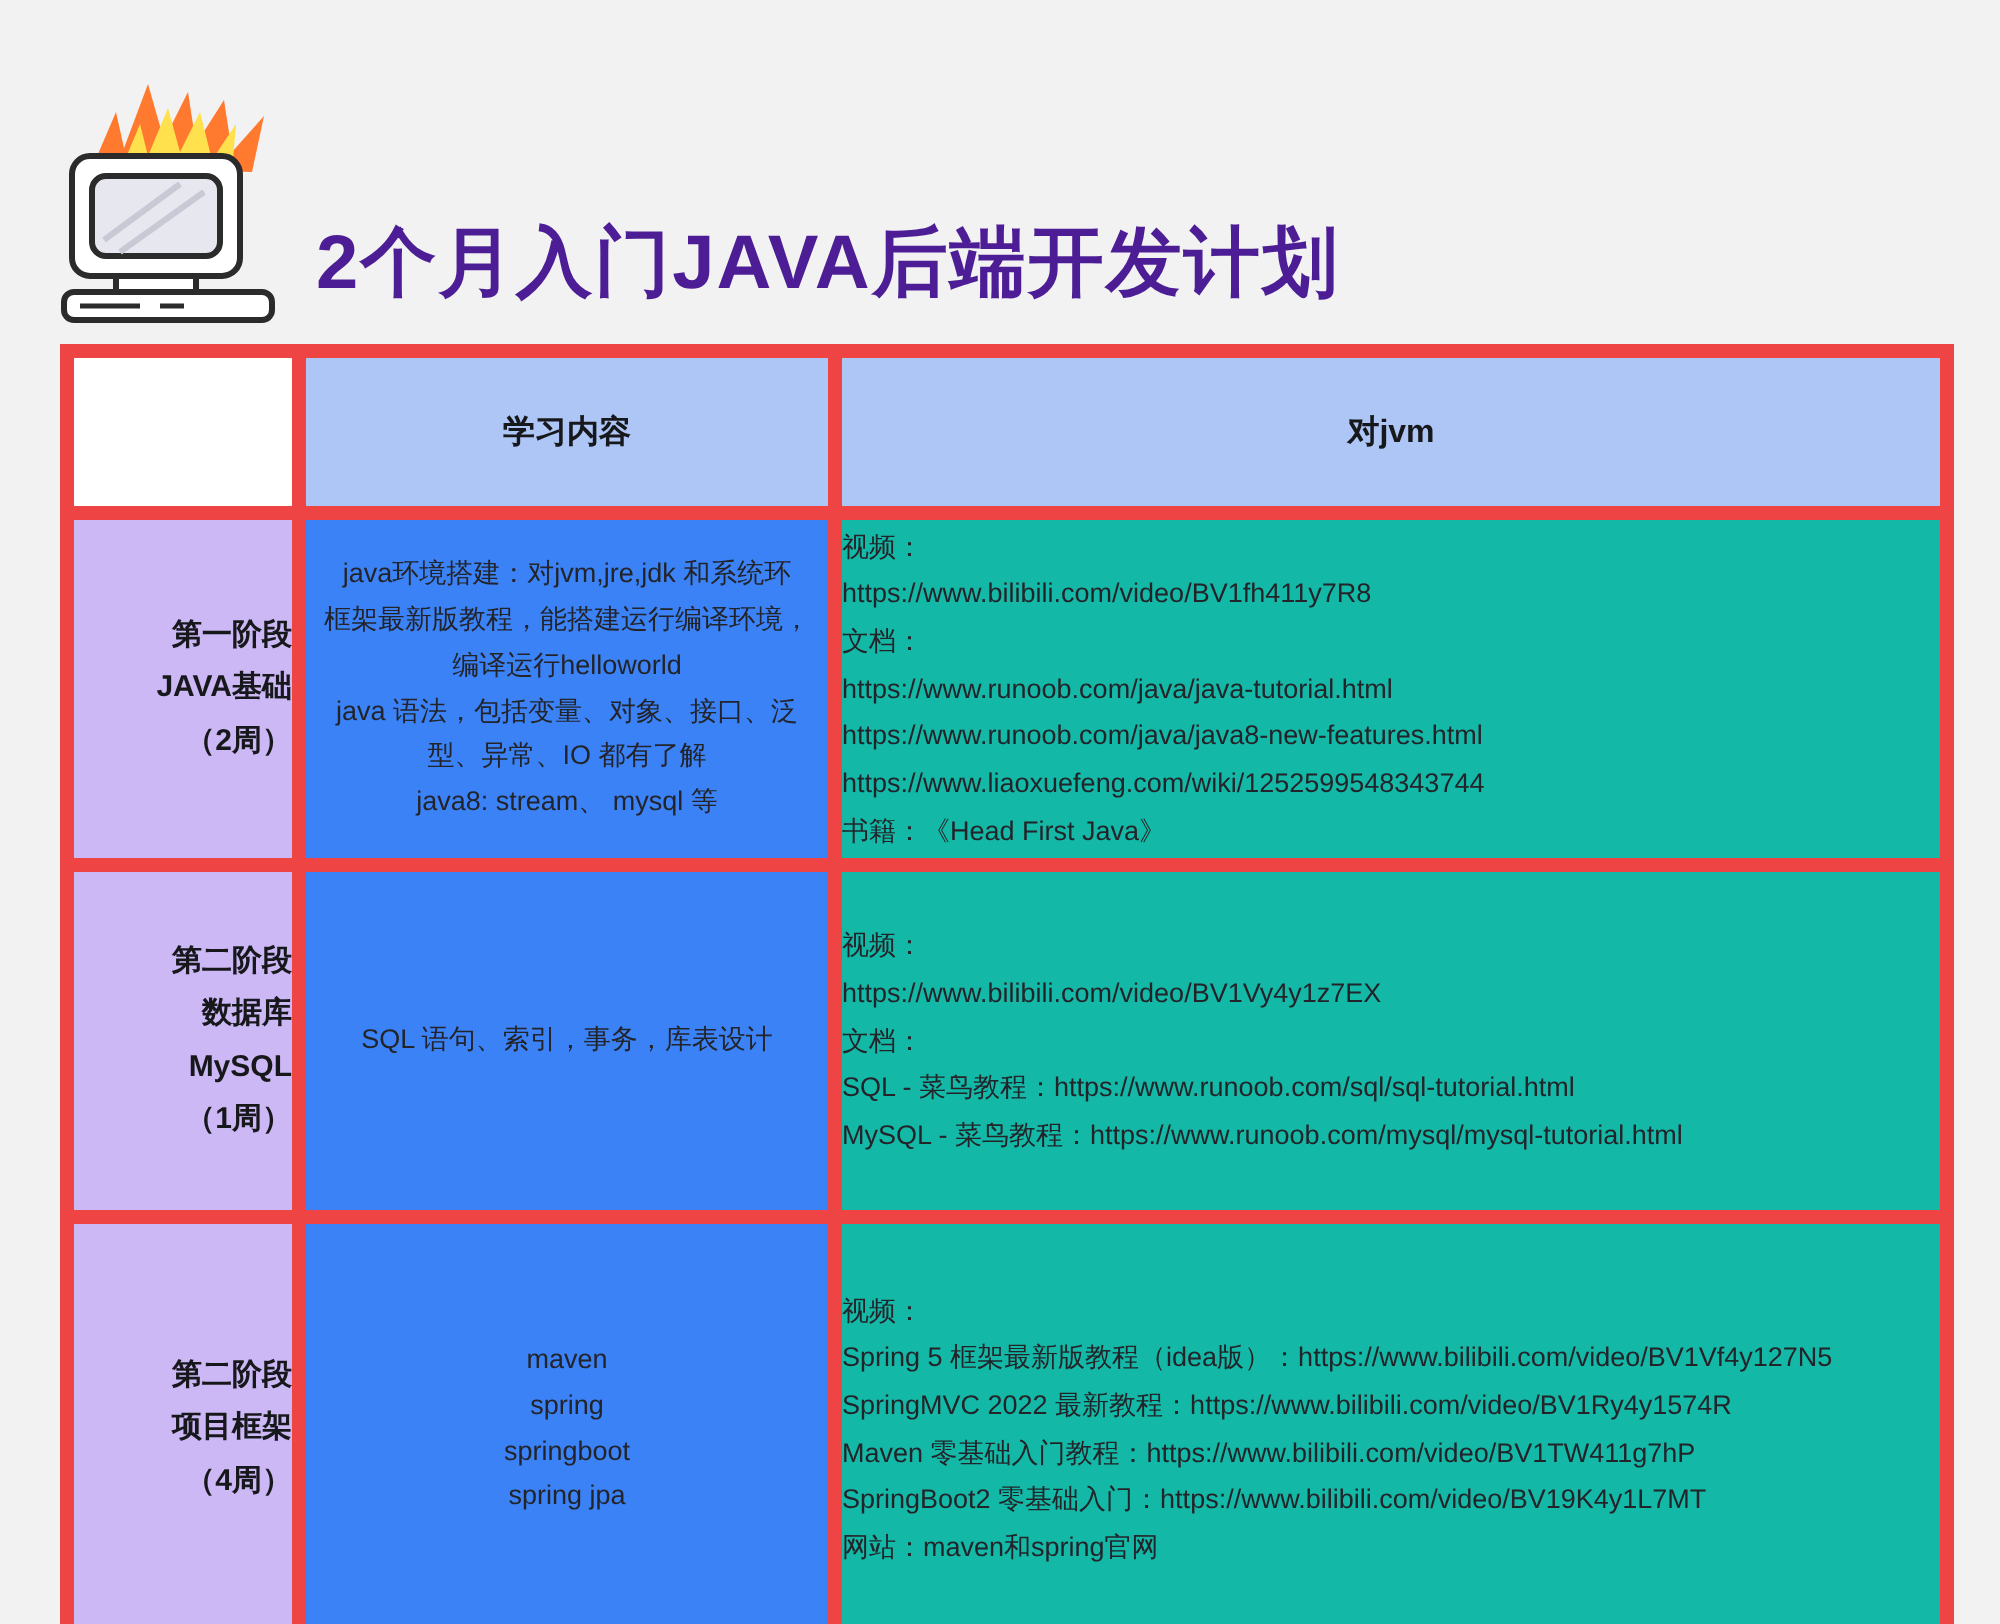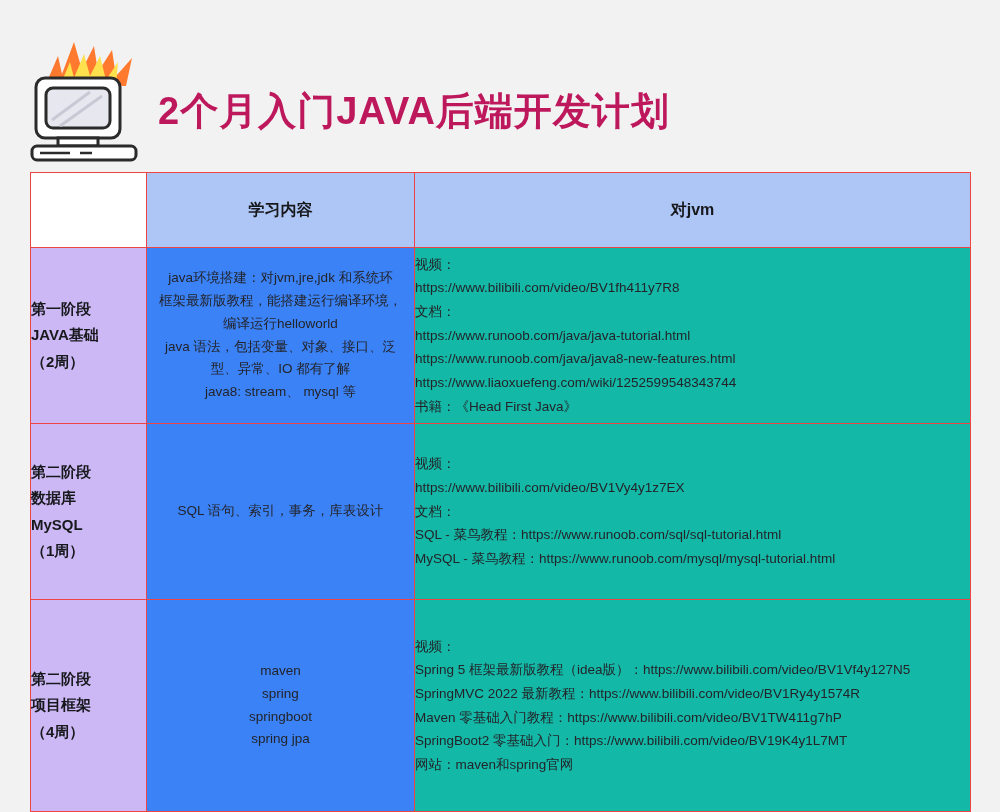--- a/index.html
+++ b/index.html
@@ -45,40 +45,40 @@
   .computer {
     position: absolute;
     left: 0;
     top: 34px;
     width: 118px;
     height: 92px;
   }
   .title {
     position: absolute;
     left: 158px;
-    top: 92px;
+    top: 113px;
     font-size: 38px;
     font-weight: bold;
     letter-spacing: 1px;
-    color: #be185d;
+    color: #4c1d95;
     white-space: nowrap;
     line-height: 1;
   }
 
   
   .table {
     position: absolute;
     left: 30px;
     top: 172px;
     width: 940px;
     border-collapse: collapse;
     table-layout: fixed;
   }
   .table td, .table th {
-    border: 1px solid #ef4444;
+    border: 7px solid #ef4444;
     vertical-align: middle;
     padding: 0;
   }
   col.c-stage { width: 116px; }
   col.c-content { width: 268px; }
   col.c-res { width: 556px; }
 
   .hdr-blank {
     background: #ffffff;
     height: 74px;
@@ -87,21 +87,21 @@
     background: #aec6f5;
     height: 74px;
     text-align: center;
     font-size: 16px;
     font-weight: bold;
     color: #17181c;
   }
 
   .stage-cell {
     background: #cdb8f6;
-    text-align: left;
+    text-align: right;
     font-size: 15px;
     font-weight: bold;
     color: #17181c;
     line-height: 1.75;
   }
   .content-cell {
     background: #3b82f6;
     text-align: center;
     font-size: 13.5px;
     color: #23242a;

